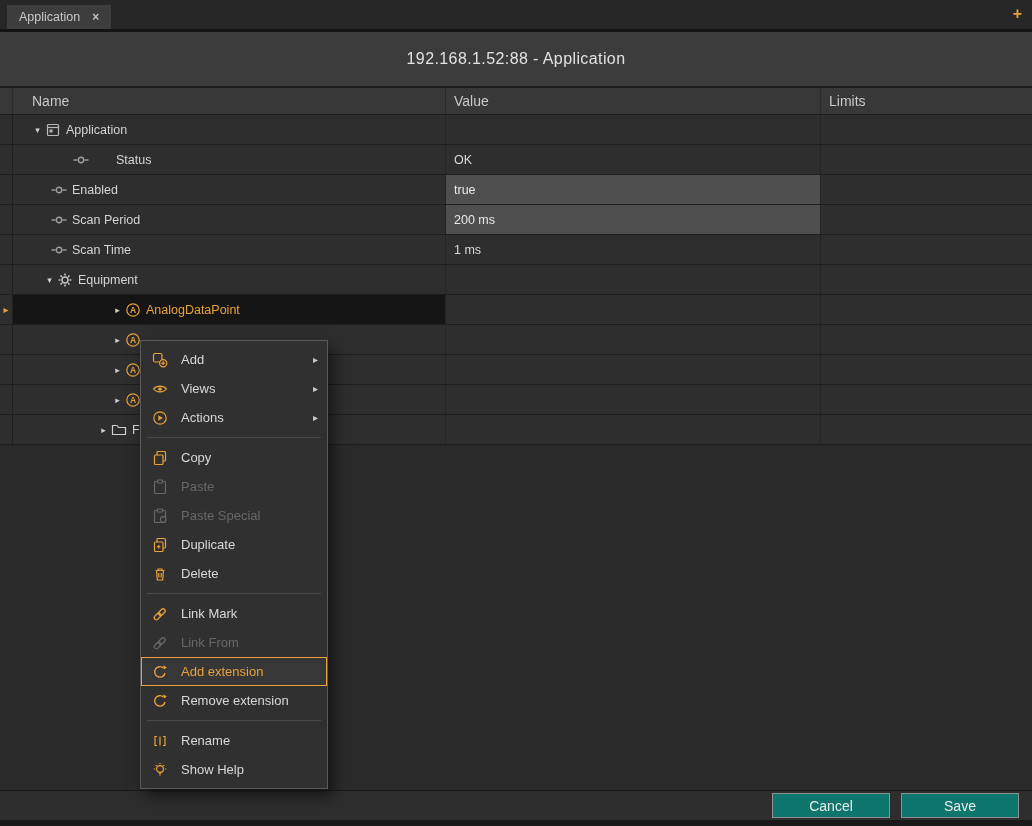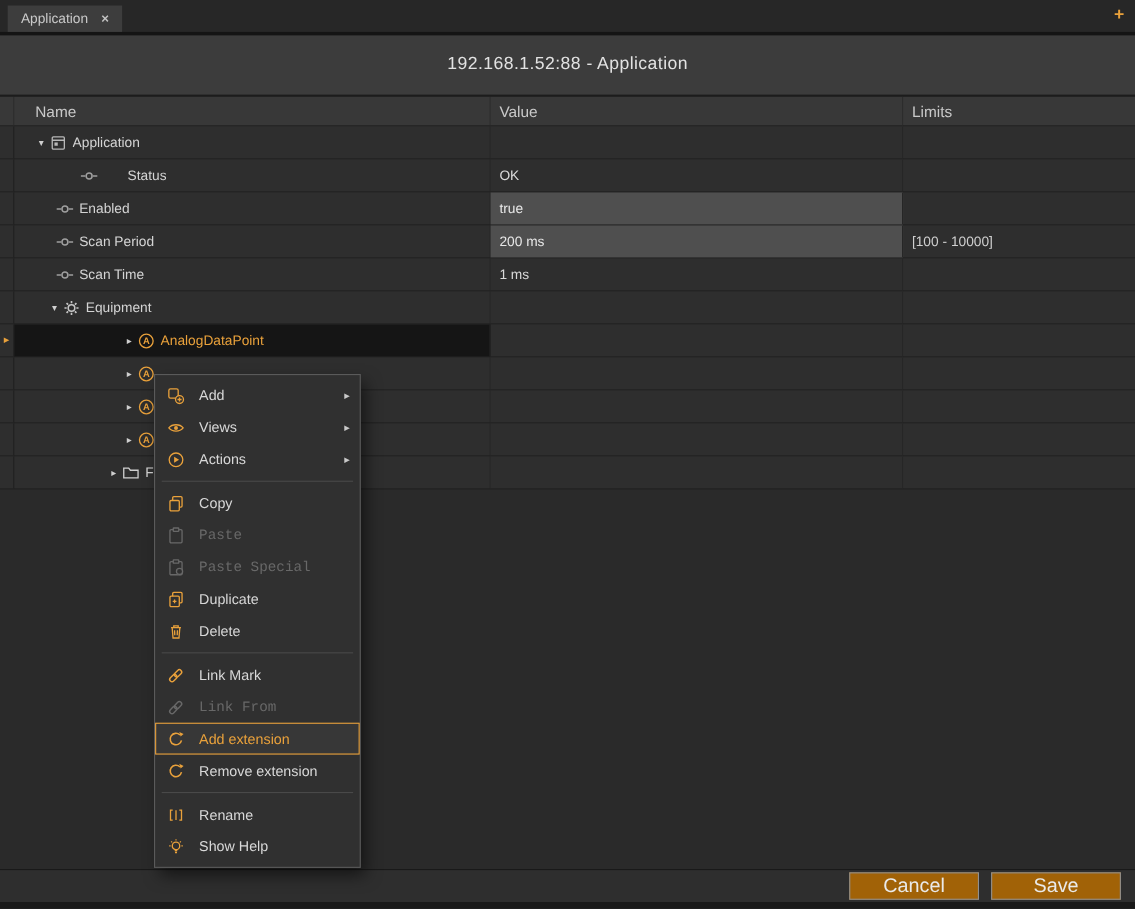--- a/index.html
+++ b/index.html
@@ -37,29 +37,29 @@
   .limits-cell { flex:1; padding-left:8px; color:#cfcfcf; }
   .grid-row.selected .name-cell { background:#151515; }
   .grid-row.selected .row-label { color:#e9a13b; }
   .chevron { width:13px; text-align:center; font-size:9px; color:#cfcfcf; flex:0 0 auto; }
   .tree-icon { width:18px; height:16px; display:flex; align-items:center; justify-content:center; flex:0 0 auto; margin-right:4px; }
   .tree-icon svg { display:block; }
   .row-label { white-space:nowrap; overflow:hidden; }
 
   
   .footer { height:30px; background:#2e2e2e; border-top:1px solid #191919; display:flex; align-items:center; justify-content:flex-end; gap:11px; padding:0 13px; flex:0 0 auto; }
-  .btn { width:118px; height:25px; background:#a16207; border:1px solid #909090; color:#eaeaea; font-size:18px; font-family:"Liberation Sans", sans-serif; cursor:pointer; }
+  .btn { width:118px; height:25px; background:#0f766e; border:1px solid #909090; color:#eaeaea; font-size:14px; font-family:"Liberation Sans", sans-serif; cursor:pointer; }
   .bottom-strip { height:6px; background:#191919; flex:0 0 auto; }
 
   
   .context-menu { position:absolute; left:140px; top:340px; width:188px; background:#303030; border:1px solid #5a5a5a; box-shadow:5px 7px 14px rgba(0,0,0,.55); padding:4px 0; z-index:20; }
   .menu-item { display:flex; align-items:center; height:29px; padding:0 9px 0 10px; gap:12px; color:#d8d8d8; font-size:13px; cursor:default; }
   .menu-item .mi-icon { width:18px; height:16px; color:#e9a13b; display:flex; align-items:center; justify-content:center; flex:0 0 auto; }
   .menu-item .mi-icon svg { display:block; }
-  .menu-item.disabled { color:#686868;font-family:Liberation Mono, monospace; }
+  .menu-item.disabled { color:#686868; }
   .menu-item.disabled .mi-icon { color:#686868; }
   .menu-item.highlight { outline:1px solid #e9a13b; outline-offset:-1px; background:#373737; color:#e9a13b; }
   .menu-sep { height:1px; background:#494949; margin:5px 6px; }
   .submenu-arrow { margin-left:auto; color:#c9c9c9; font-size:10px; }
   .mi-label { white-space:nowrap; }
 </style>
 </head>
 <body>
 
 <div class="app">
@@ -138,21 +138,20 @@
             <span class="tree-icon">
               <svg width="16" height="16" viewBox="0 0 16 16">
                 <line x1="0.5" y1="8" x2="4.6" y2="8" stroke="#9f9f9f" stroke-width="1.4"></line>
                 <circle cx="8" cy="8" r="2.7" fill="none" stroke="#9f9f9f" stroke-width="1.4"></circle>
                 <line x1="11.4" y1="8" x2="15.5" y2="8" stroke="#9f9f9f" stroke-width="1.4"></line>
               </svg>
             </span>
             <span class="row-label">Scan Period</span>
           </div>
           <div class="cell value-cell editable">200 ms</div>
-          <div class="cell limits-cell">[100 - 10000]</div>
         </div>
         <div class="grid-row">
           <div class="gutter-cell"></div>
           <div class="cell name-cell" style="padding-left: 24px;">
             <span class="chevron"></span>
             <span class="tree-icon">
               <svg width="16" height="16" viewBox="0 0 16 16">
                 <line x1="0.5" y1="8" x2="4.6" y2="8" stroke="#9f9f9f" stroke-width="1.4"></line>
                 <circle cx="8" cy="8" r="2.7" fill="none" stroke="#9f9f9f" stroke-width="1.4"></circle>
                 <line x1="11.4" y1="8" x2="15.5" y2="8" stroke="#9f9f9f" stroke-width="1.4"></line>

